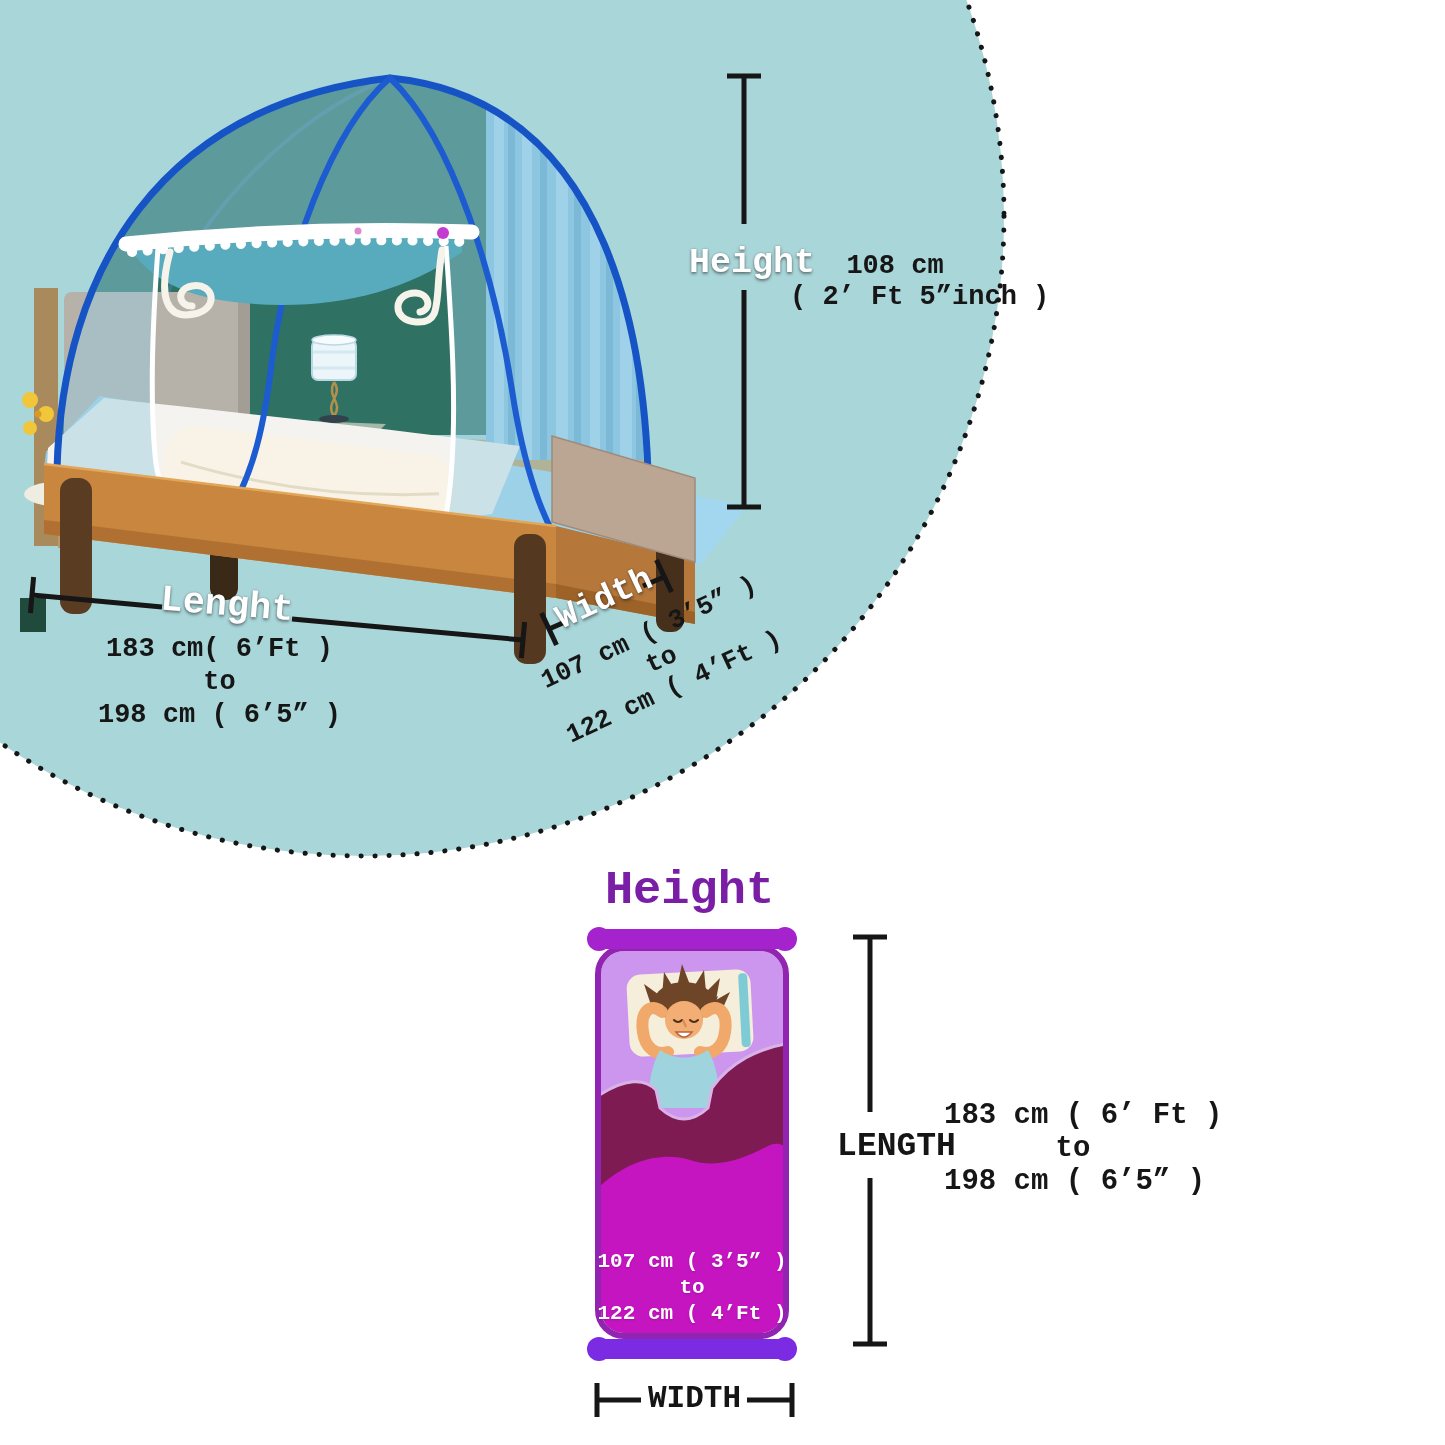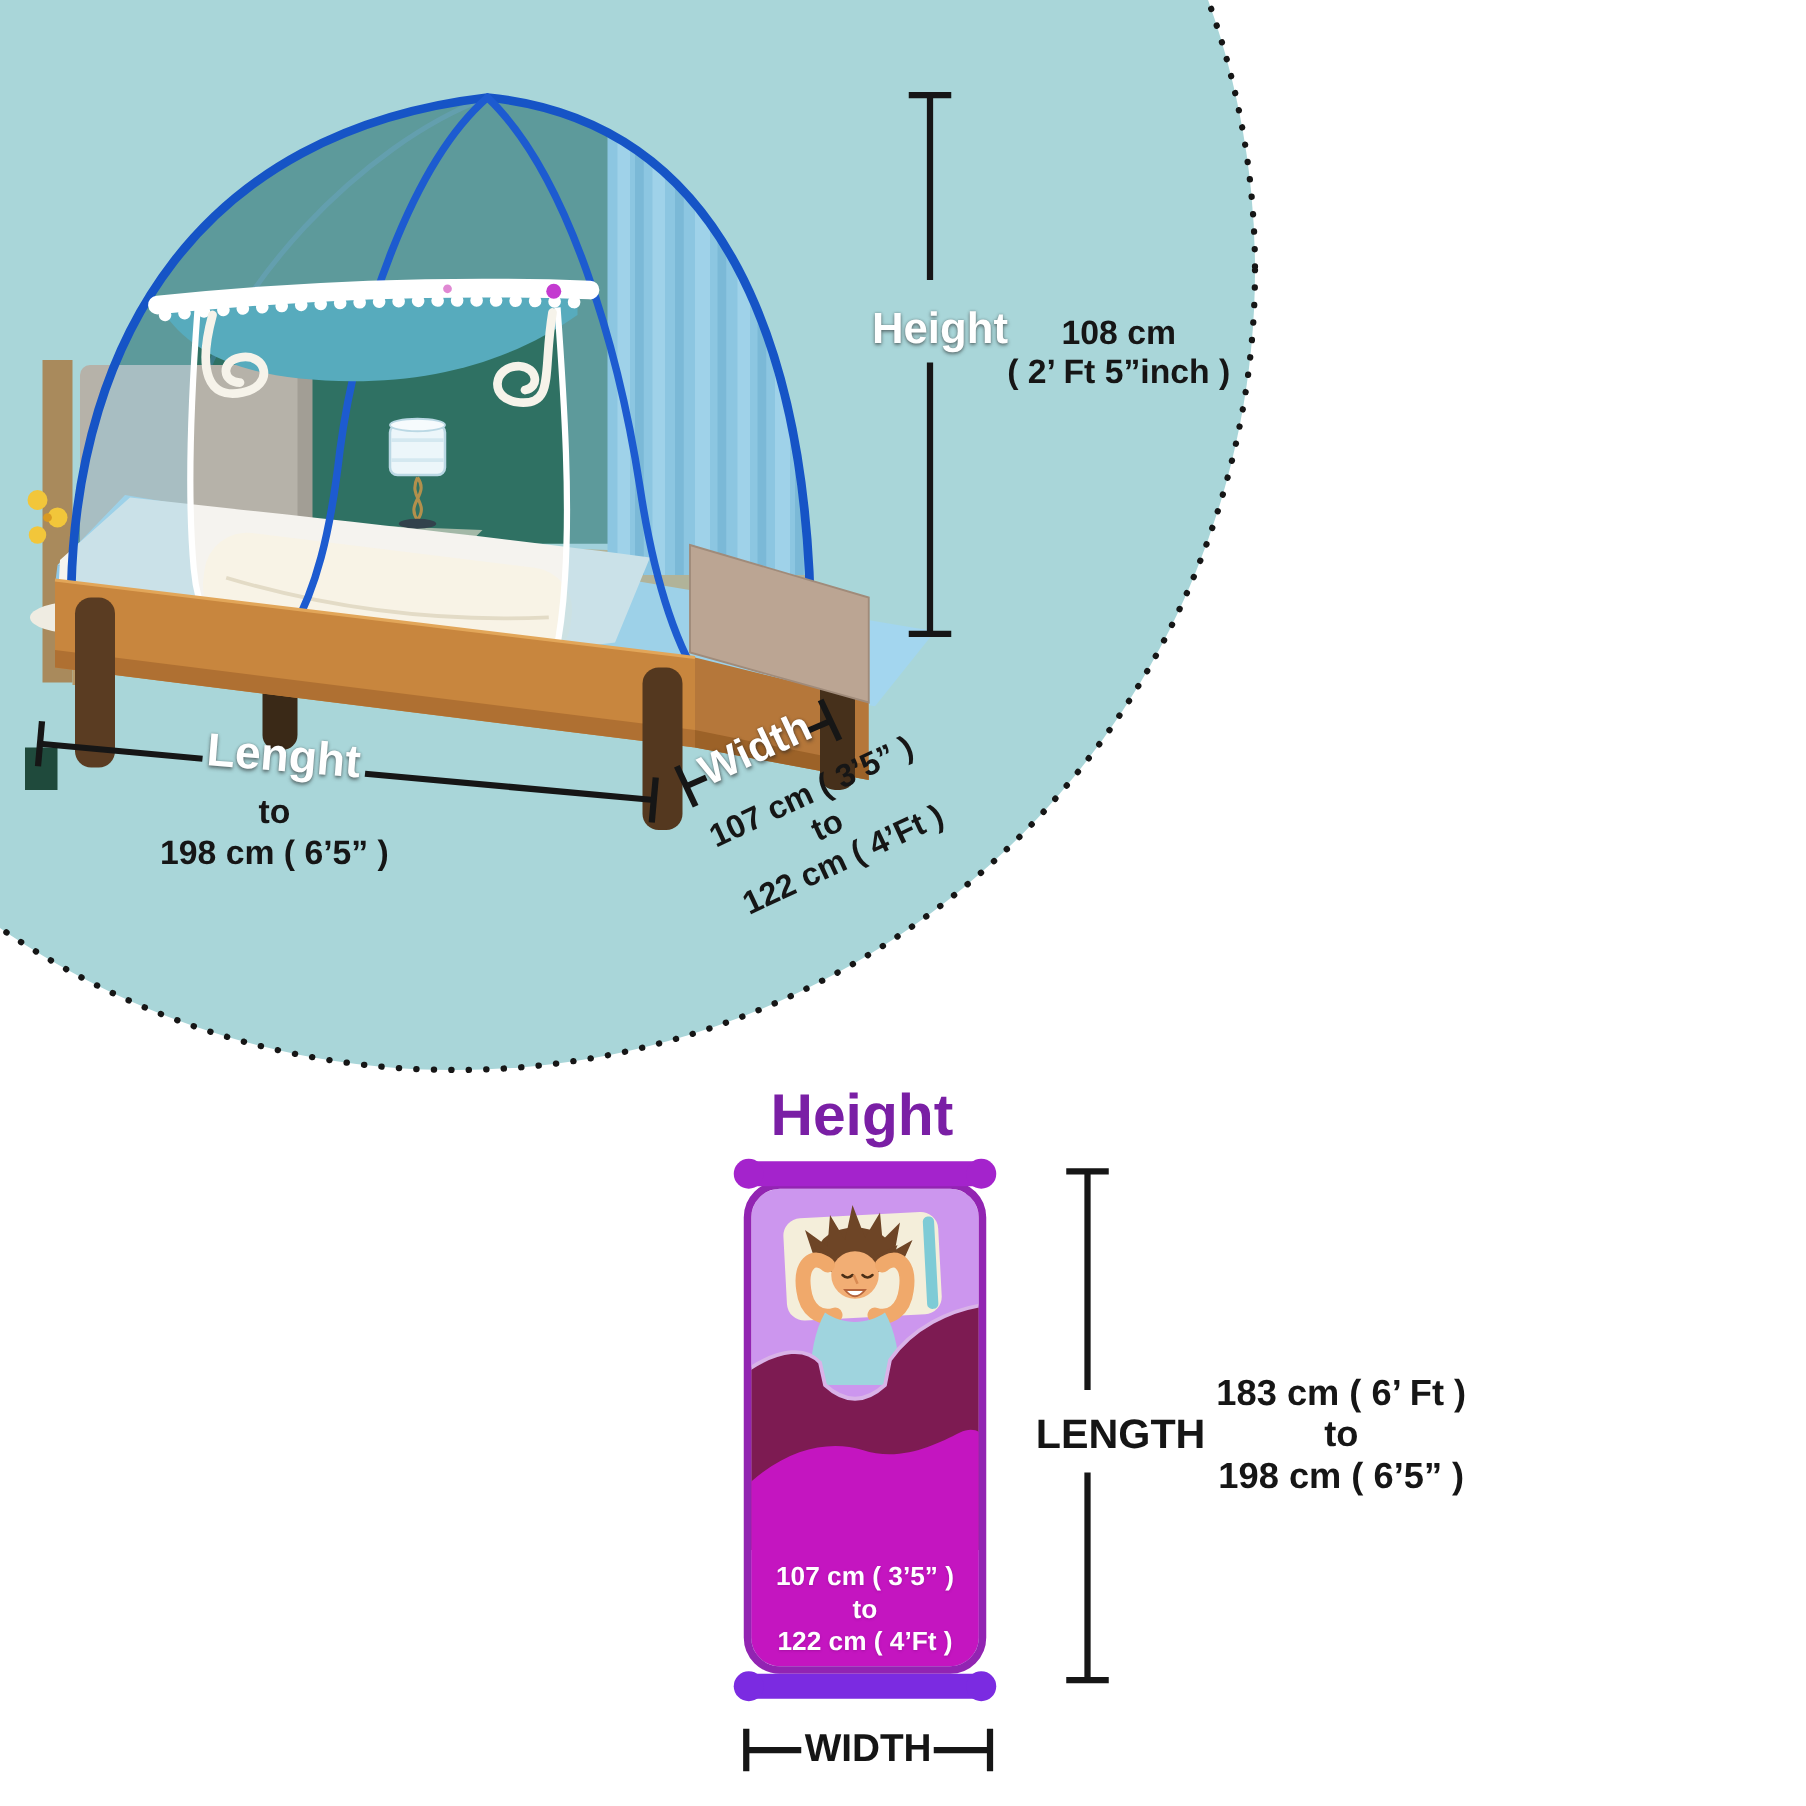--- a/index.html
+++ b/index.html
@@ -1,18 +1,18 @@
 <!DOCTYPE html>
 <html><head>
 <meta charset="utf-8">
 <style>
   html,body{margin:0;padding:0;background:#ffffff;}
   #canvas{
     position:relative;width:1430px;height:1445px;background:#ffffff;overflow:hidden;
-    font-family:Liberation Sans, sans-serif;
+    font-family:Liberation Mono, monospace;
   }
   .layer{position:absolute;left:0;top:0;}
   .txt{position:absolute;font-weight:700;text-align:center;white-space:nowrap;}
   .white-label{color:#ffffff;text-shadow:0 2px 3px rgba(35,35,35,.5),0 0 2px rgba(35,35,35,.35);}
   .dark-val{color:#161616;}
   .height-label{left:644px;top:243px;width:216px;font-size:35px;}
   .height-values{left:790px;top:251px;width:210px;font-size:27px;line-height:31px;}
   .length-label{left:122px;top:584px;width:210px;font-size:37px;transform:rotate(4.6deg);}
   .length-values{left:92px;top:633px;width:255px;font-size:27px;line-height:33px;}
   .width-label{left:522px;top:580px;width:165px;font-size:34px;transform:rotate(-25deg);}
@@ -221,20 +221,21 @@
   </svg>
 
   <div class="txt white-label height-label">Height</div>
   <div class="txt dark-val height-values">
     <div>108 cm</div>
     <div>( 2’ Ft 5”inch )</div>
   </div>
 
   <div class="txt white-label length-label">Lenght</div>
   <div class="txt dark-val length-values">
+    <div>183 cm( 6’Ft )</div>
     <div>to</div>
     <div>198 cm ( 6’5” )</div>
   </div>
 
   <div class="txt white-label width-label">Width</div>
   <div class="txt dark-val width-values">
     <div>107 cm ( 3’5” )</div>
     <div>to</div>
     <div>122 cm ( 4’Ft )</div>
   </div>

